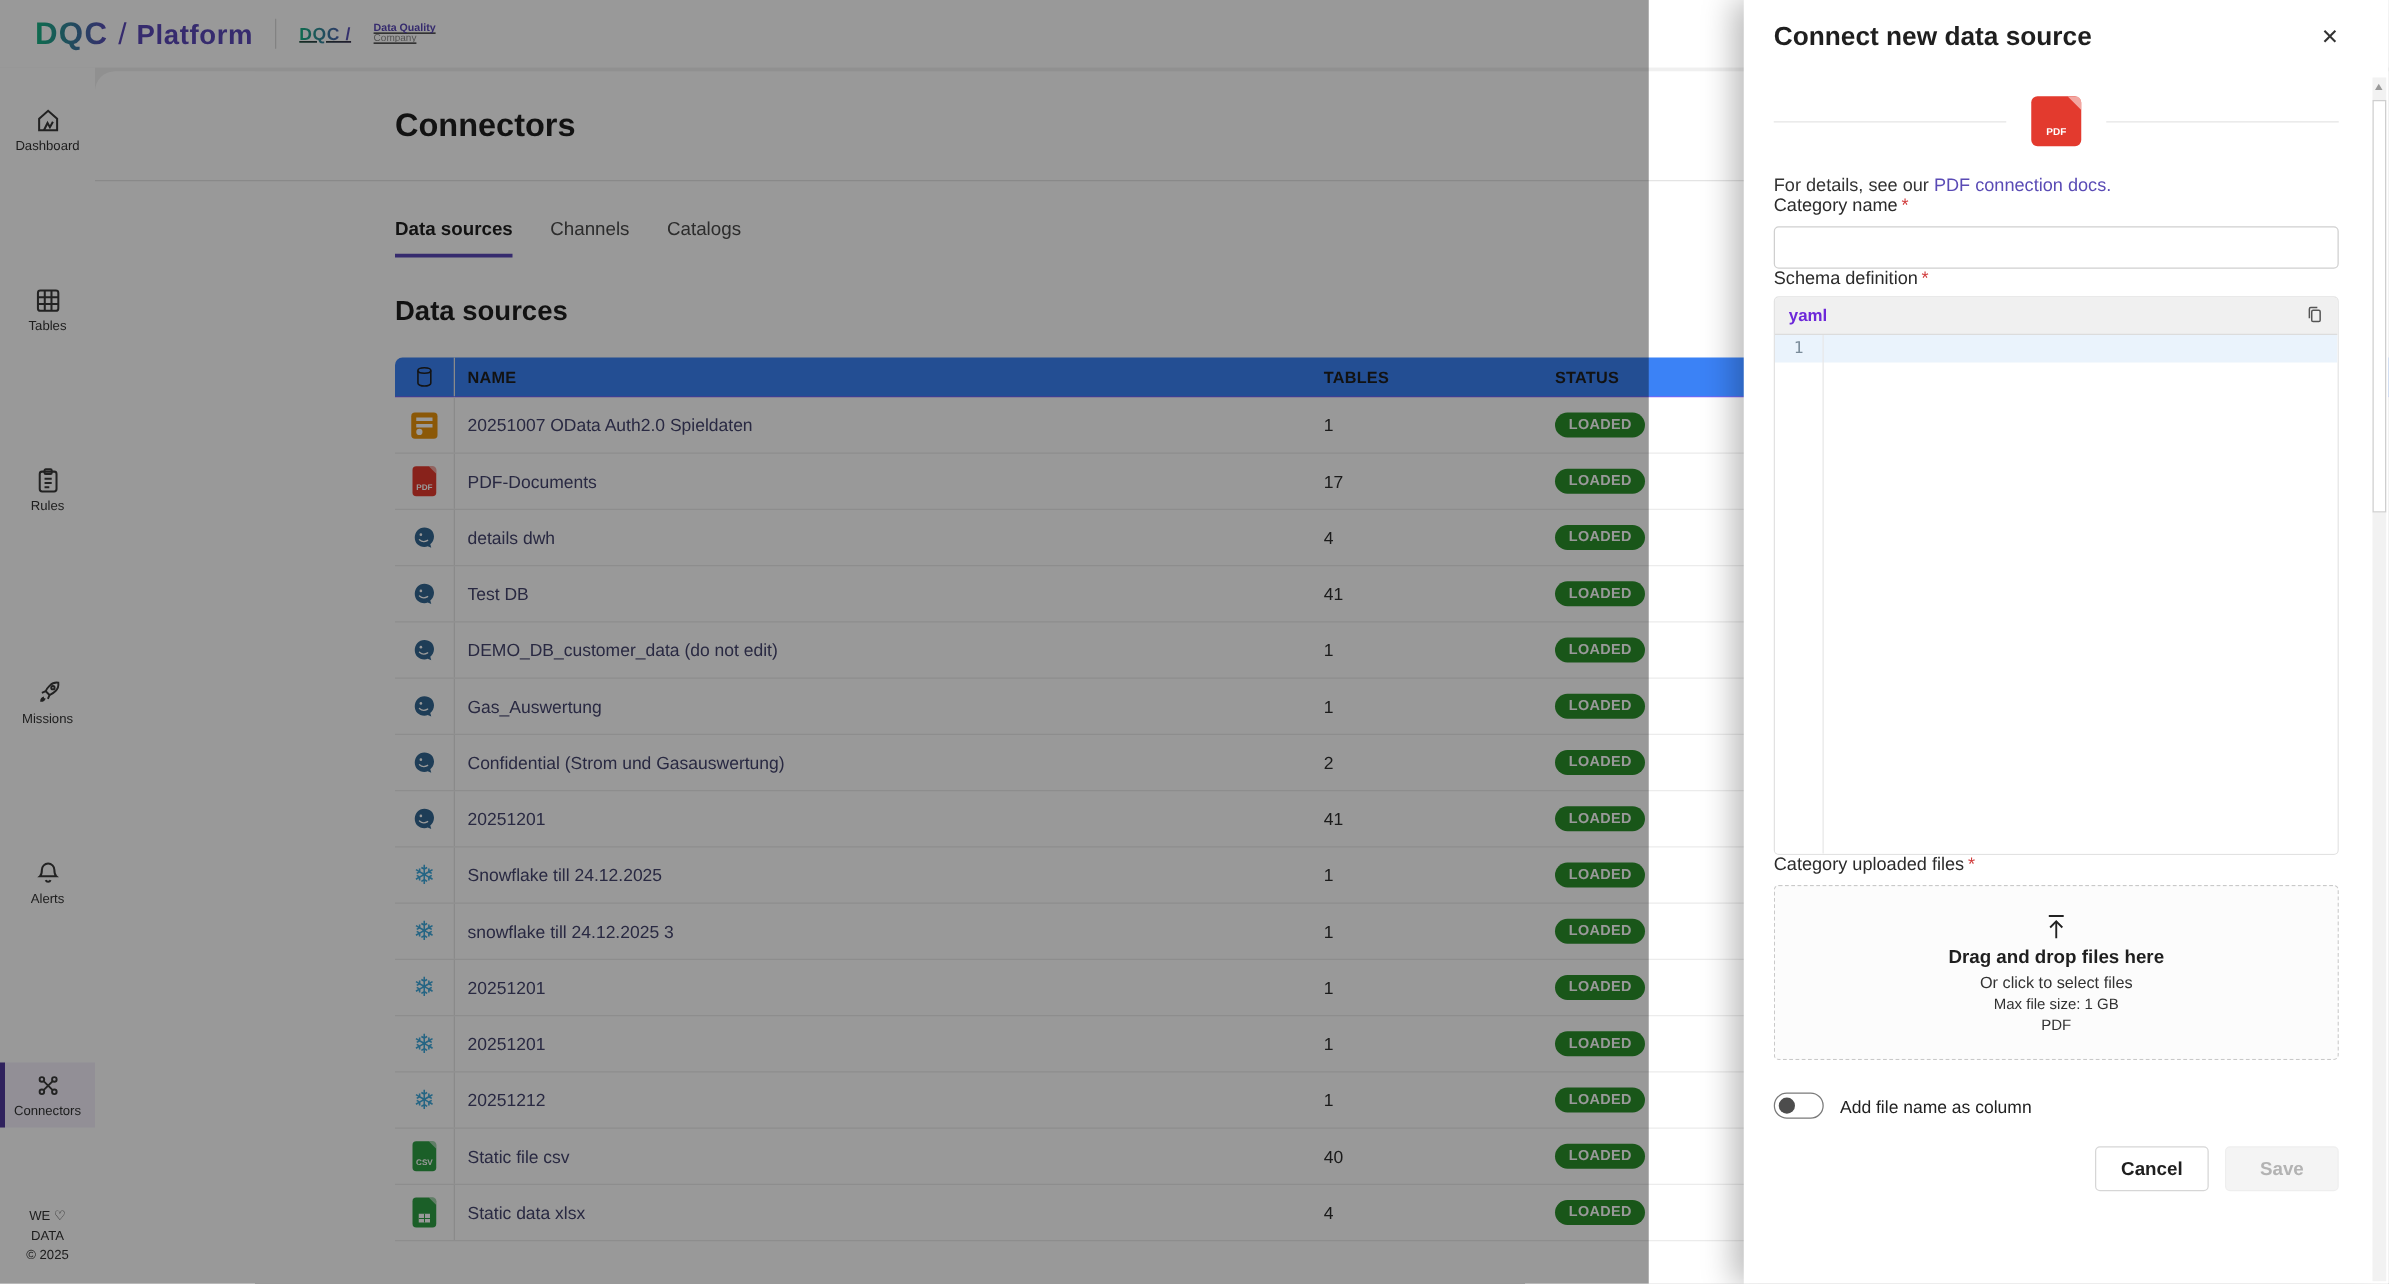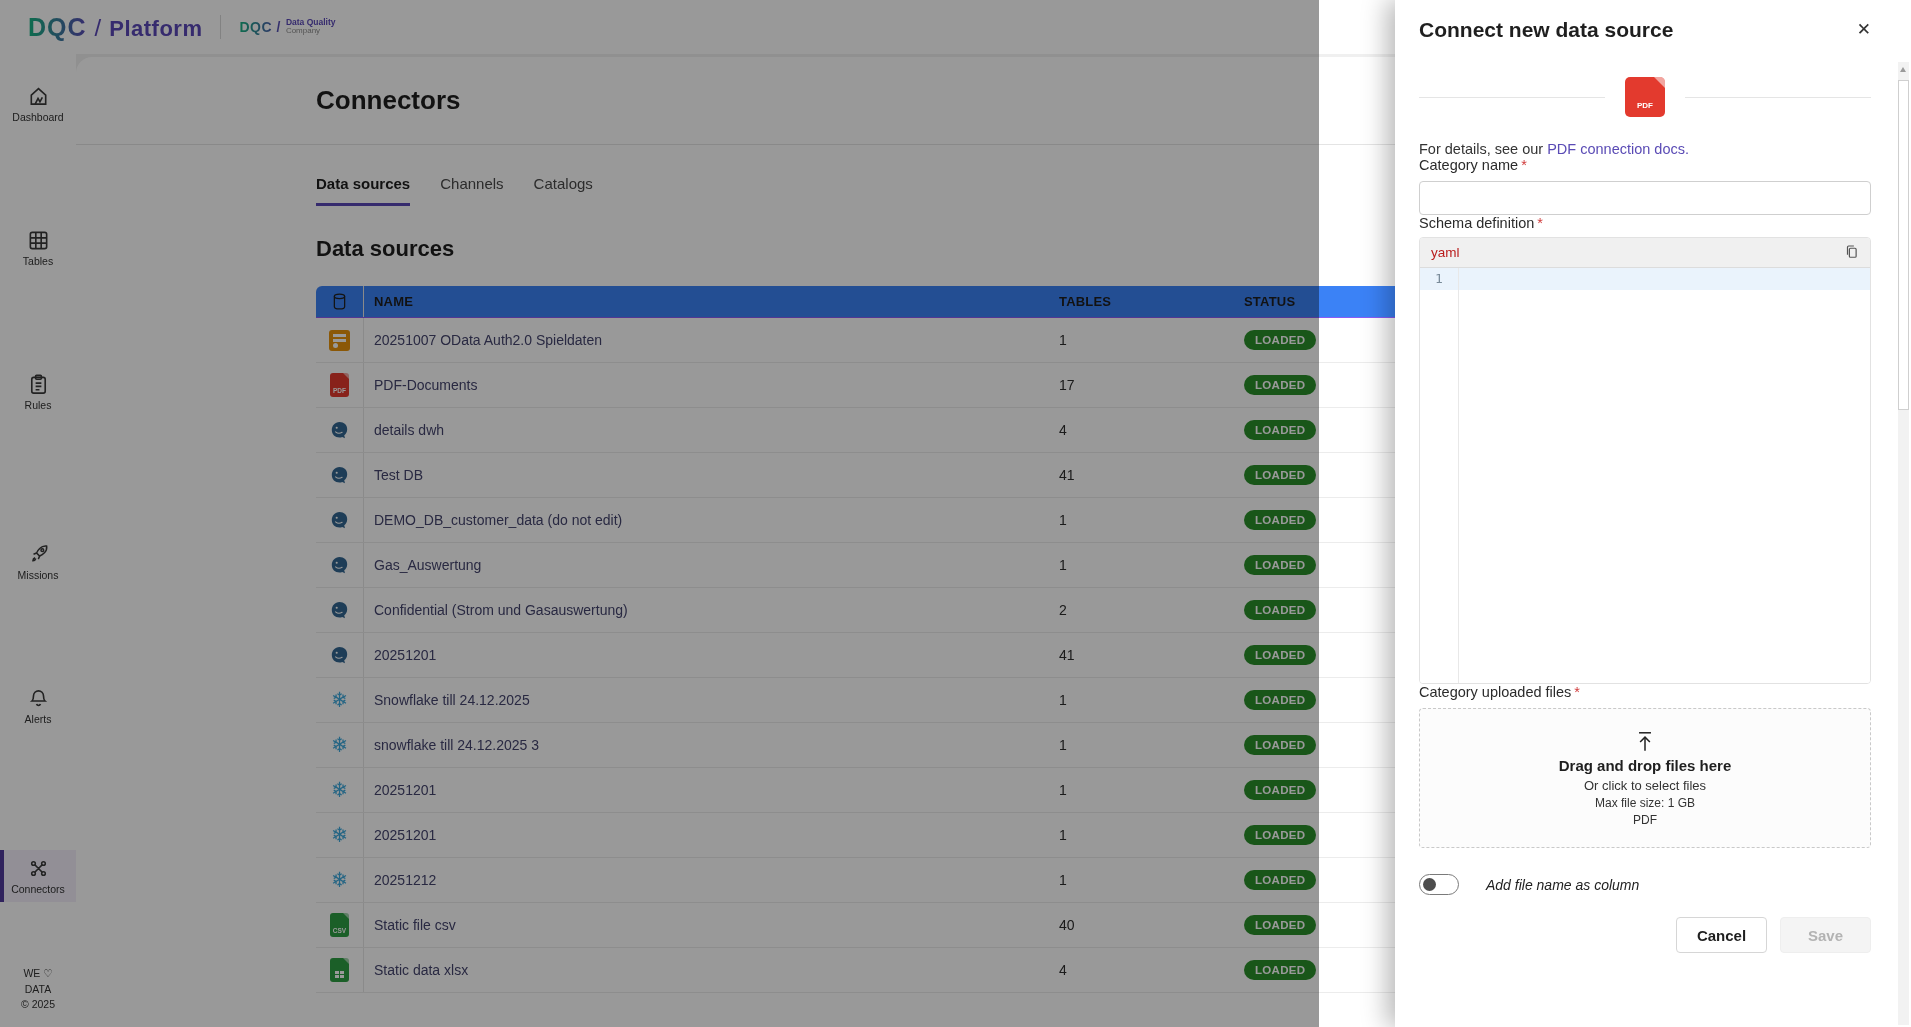--- a/index.html
+++ b/index.html
@@ -11,21 +11,21 @@
   html,body{width:1911px;height:1027px;overflow:hidden;}
   body{font-family:"Liberation Sans","DejaVu Sans",sans-serif;background:#f0f0f0;position:relative;color:#1f1f1f;}
 
   
   .app-header{position:absolute;left:0;top:0;width:100%;height:54px;background:#fff;display:flex;align-items:center;padding-left:28px;z-index:1;}
   .logo-main{display:flex;align-items:baseline;gap:8px;}
   .logo-dqc{font-size:25px;font-weight:800;letter-spacing:1px;background:linear-gradient(90deg,#17b582,#5b49b8);-webkit-background-clip:text;background-clip:text;color:transparent;}
   .logo-slash{font-size:24px;font-weight:400;color:var(--accent);}
   .logo-platform{font-size:22px;font-weight:600;color:var(--accent);letter-spacing:.5px;}
   .logo-divider{width:1px;height:24px;background:#d9d9d9;margin:0 18px;}
-  .logo-partner{display:flex;align-items:center;gap:5px;}
+  .logo-partner{display:flex;align-items:center;gap:18px;text-decoration:underline;}
   .partner-dqc{font-size:14px;font-weight:800;letter-spacing:.5px;background:linear-gradient(90deg,#17b582,#5b49b8);-webkit-background-clip:text;background-clip:text;color:transparent;}
   .partner-stack{display:flex;flex-direction:column;line-height:1.05;}
   .partner-line1{font-size:8.5px;font-weight:800;color:var(--accent);}
   .partner-line2{font-size:8px;color:#8d8d8d;}
 
   
   .sidebar{position:absolute;left:0;top:54px;width:76px;bottom:0;background:#fff;z-index:1;display:flex;flex-direction:column;}
   .side-nav{display:flex;flex-direction:column;padding-top:24px;gap:44px;}
   .side-item{width:100%;height:52px;display:flex;flex-direction:column;align-items:center;justify-content:center;gap:3px;cursor:pointer;border-left:4px solid transparent;border-right:4px solid transparent;}
   .side-item .s-icon{width:23px;height:23px;color:#3a3a3a;}
@@ -81,34 +81,34 @@
   .divider-row .dline{flex:1;height:1px;background:#e5e5e5;}
   .pdf-big{width:40px;height:40px;border-radius:5px;background:var(--pdf-red);position:relative;margin:0 20px;display:flex;align-items:flex-end;justify-content:center;color:#fff;font-size:8px;font-weight:700;padding-bottom:7px;}
   .pdf-big::before{content:"";position:absolute;top:0;right:0;border-style:solid;border-width:0 11px 11px 0;border-color:transparent rgba(255,255,255,.55) transparent transparent;border-top-right-radius:5px;}
   .docs-line{margin-top:24px;font-size:14.5px;color:#333;}
   .docs-link{color:var(--link);cursor:pointer;}
   .field-label{font-size:14.5px;color:#2b2b2b;}
   .req{color:#d03a3a;margin-left:3px;}
   .text-input{margin-top:8px;width:100%;height:34px;border:1px solid #cfcfcf;border-radius:4px;font-size:14px;padding:0 10px;outline:none;background:#fff;}
   .editor{margin-top:6px;border:1px solid #e2e2e2;border-radius:4px;overflow:hidden;}
   .editor-head{height:30px;background:#f0f0f0;border-bottom:1px solid #dcdcdc;display:flex;align-items:center;justify-content:space-between;padding:0 8px 0 11px;}
-  .editor-lang{font-size:13.5px;color:#b91c1c;}
+  .editor-lang{font-size:13.5px;color:#6d28d9;font-weight:bold;}
   .copy-btn{width:20px;height:20px;background:none;border:none;cursor:pointer;color:#555;padding:0;}
   .copy-btn svg{width:18px;height:18px;}
   .editor-body{height:415px;background:#fff;position:relative;font-family:"DejaVu Sans Mono","Liberation Mono",monospace;font-size:13px;}
   .active-line{position:absolute;left:0;top:0;right:0;height:22px;background:#eaf3fc;}
   .gutter-border{position:absolute;left:38px;top:0;bottom:0;width:1px;background:#e8e8e8;}
   .line-no{position:absolute;left:0;top:0;width:38px;height:22px;text-align:center;line-height:22px;color:#7a8b99;}
   .drop-zone{margin-top:8px;height:140px;border:1px dashed #c9c9c9;border-radius:4px;background:#fcfcfc;display:flex;flex-direction:column;align-items:center;justify-content:center;cursor:pointer;}
   .up-icon{width:26px;height:26px;color:#222;}
   .up-icon svg{width:100%;height:100%;}
   .dz-title{font-size:15px;font-weight:700;margin-top:2px;}
   .dz-sub{font-size:13px;color:#333;margin-top:4px;}
   .dz-small{font-size:12px;color:#333;margin-top:3px;}
-  .toggle-row{margin-top:26px;display:flex;align-items:center;gap:27px;font-style:italic;}
+  .toggle-row{margin-top:26px;display:flex;align-items:center;gap:13px;}
   .toggle{width:40px;height:21px;border:1.5px solid #7a7a7a;border-radius:11px;background:#fff;position:relative;cursor:pointer;}
   .toggle .knob{position:absolute;left:3px;top:2.5px;width:13px;height:13px;border-radius:50%;background:#4d4d4d;}
   .toggle-label{font-size:14px;color:#222;}
   .btn-row{margin-top:22px;display:flex;justify-content:flex-end;gap:13px;}
   .btn{height:36px;min-width:91px;border-radius:4px;font-size:15px;font-weight:600;cursor:pointer;font-family:inherit;}
   .btn-cancel{background:#fff;border:1px solid #d6d6d6;color:#1f1f1f;}
   .btn-save{background:#f4f4f4;border:1px solid #eee;color:#b3b3b3;cursor:default;}
   .drawer-scrollbar{position:absolute;right:2px;top:62px;bottom:2px;width:11px;background:#f2f2f2;}
   .sb-arrow{position:absolute;top:5px;left:2px;width:0;height:0;border-left:3.5px solid transparent;border-right:3.5px solid transparent;border-bottom:5px solid #9a9a9a;}
   .sb-thumb{position:absolute;top:18px;left:0;width:100%;height:330px;background:#fff;border:1px solid #cfcfcf;}

